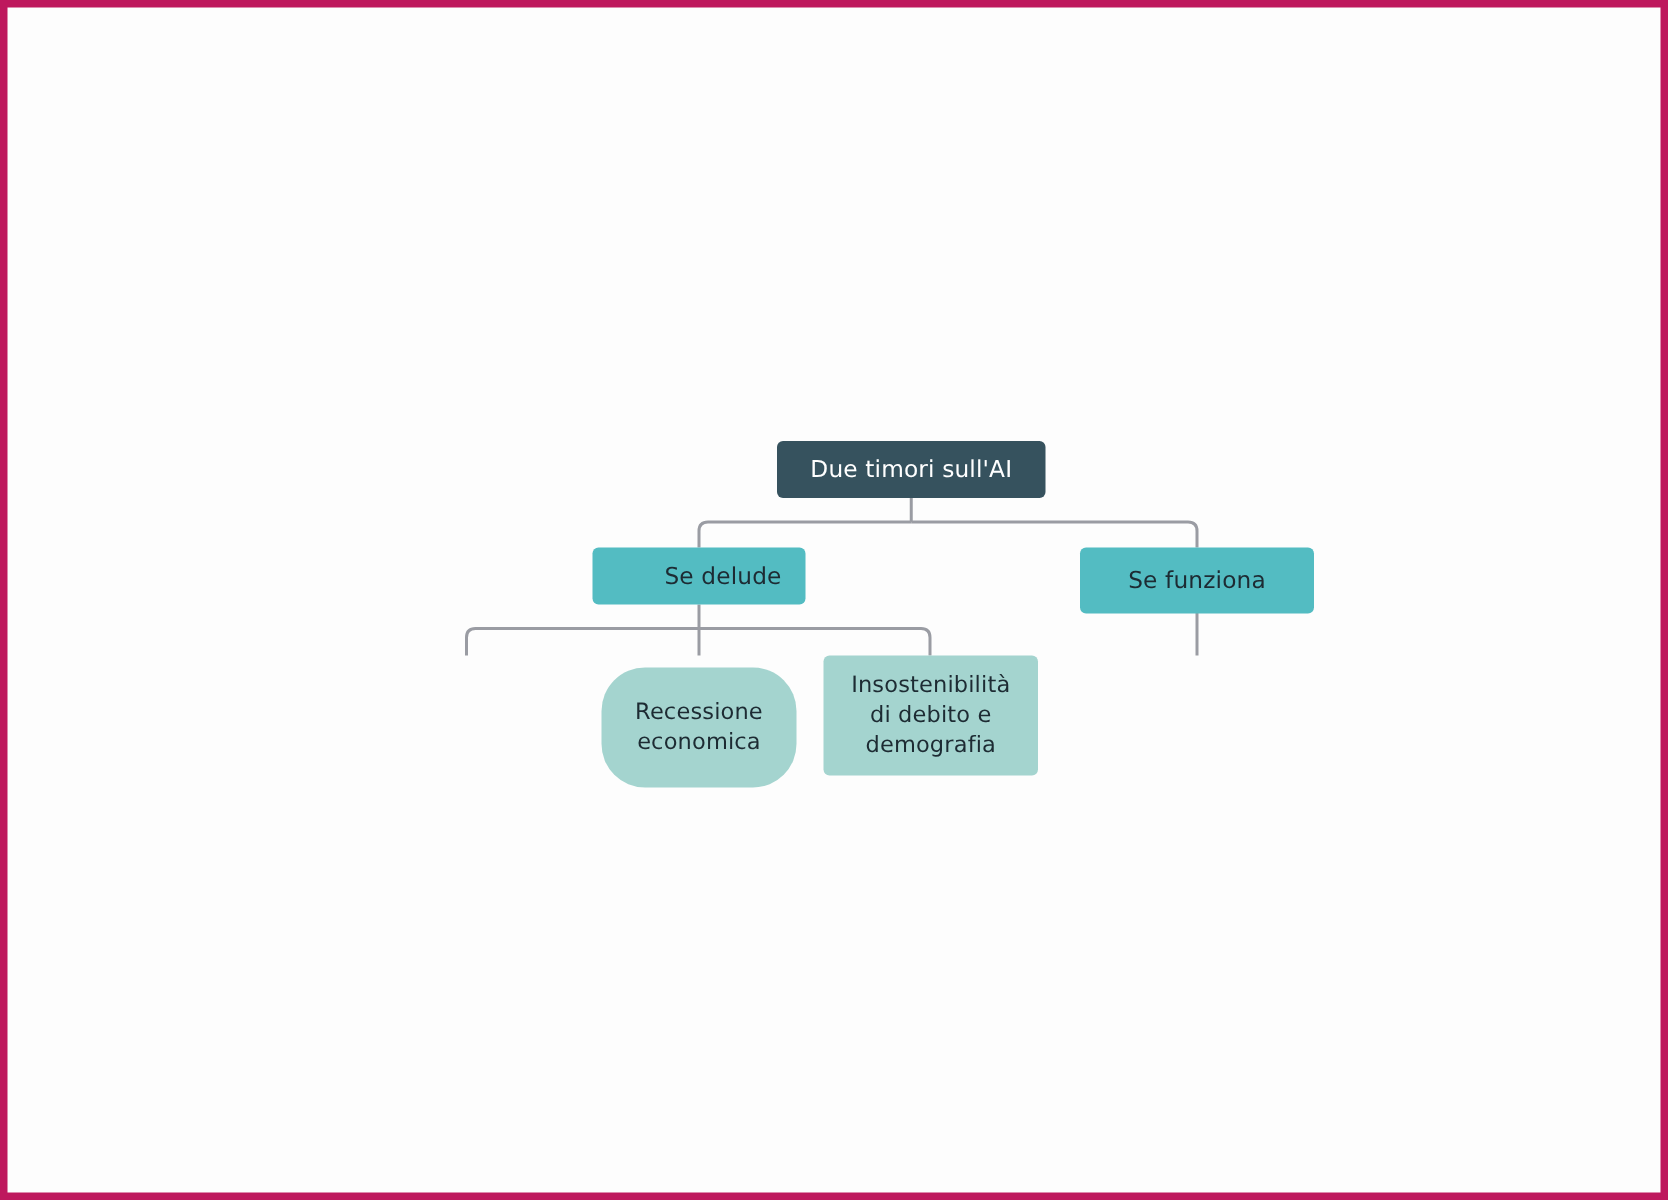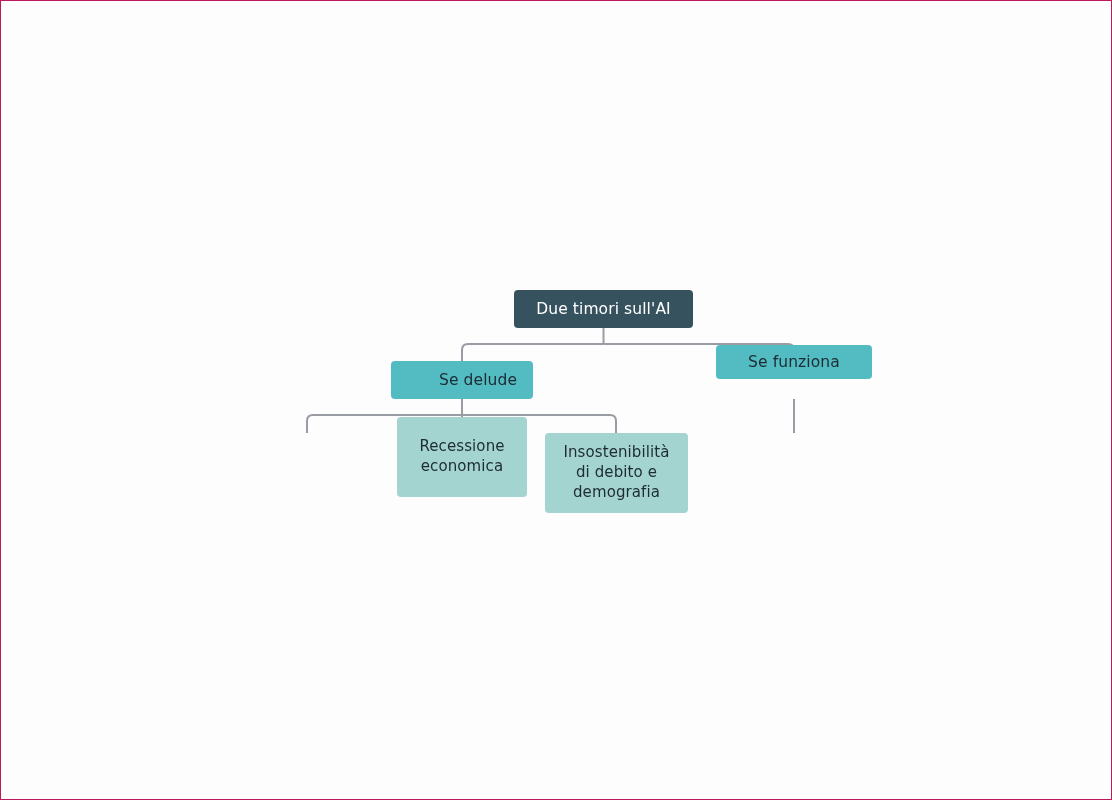--- a/index.html
+++ b/index.html
@@ -8,21 +8,21 @@
     background: #ffffff;
   }
   body {
     font-family: "DejaVu Sans", sans-serif;
   }
   #canvas {
     position: relative;
     width: 1112px;
     height: 800px;
     background: #fdfdfd;
-    border: 1px solid #be185d;
+    border: 5px solid #be185d;
     box-sizing: border-box;
     overflow: hidden;
   }
   #connectors {
     position: absolute;
     left: 0;
     top: 0;
     width: 1112px;
     height: 800px;
     pointer-events: none;
@@ -75,24 +75,24 @@
       <path d="M 461 414 L 609 414 Q 615 414 615 420 L 615 432"></path>
 
       <path d="M 793 398 L 793 432"></path>
     </g>
   </svg>
 
   <div class="node node-root" style="left:513px; top:289px; width:179px; height:38px;">Due timori sull'AI</div>
 
   <div class="node node-branch" style="left:390px; top:360px; width:142px; height:38px;padding-left:40px;">Se delude</div>
 
-  <div class="node node-branch" style="left:715px; top:344px; width:156px; height:34px;">Se funziona</div>
+  <div class="node node-branch" style="left:715px; top:360px; width:156px; height:44px;">Se funziona</div>
 
 
-  <div class="node node-leaf" style="left:396px; top:416px; width:130px; height:80px;">Recessione
+  <div class="node node-leaf" style="left:396px; top:440px; width:130px; height:80px;border-radius:29px;">Recessione
 economica</div>
 
   <div class="node node-leaf" style="left:544px; top:432px; width:143px; height:80px;">Insostenibilità
 di debito e
 demografia</div>
 
 
 </div>
 
 </body></html>

